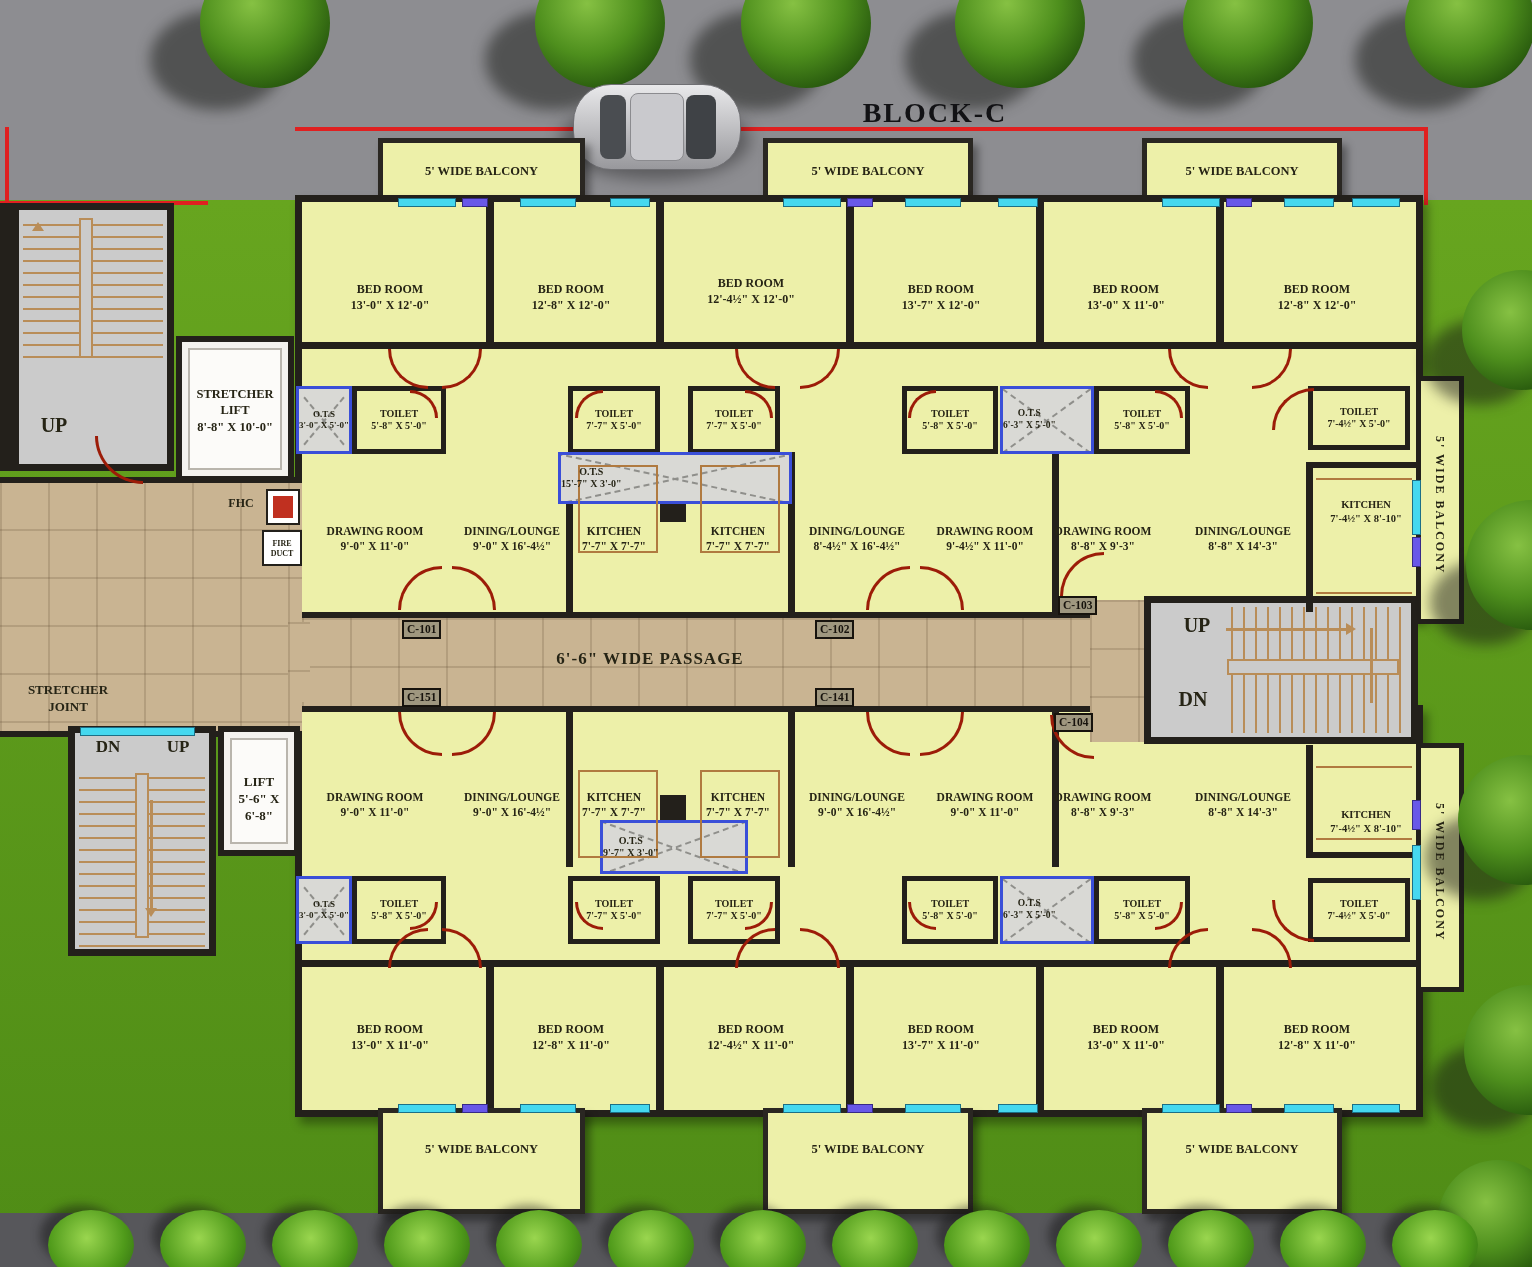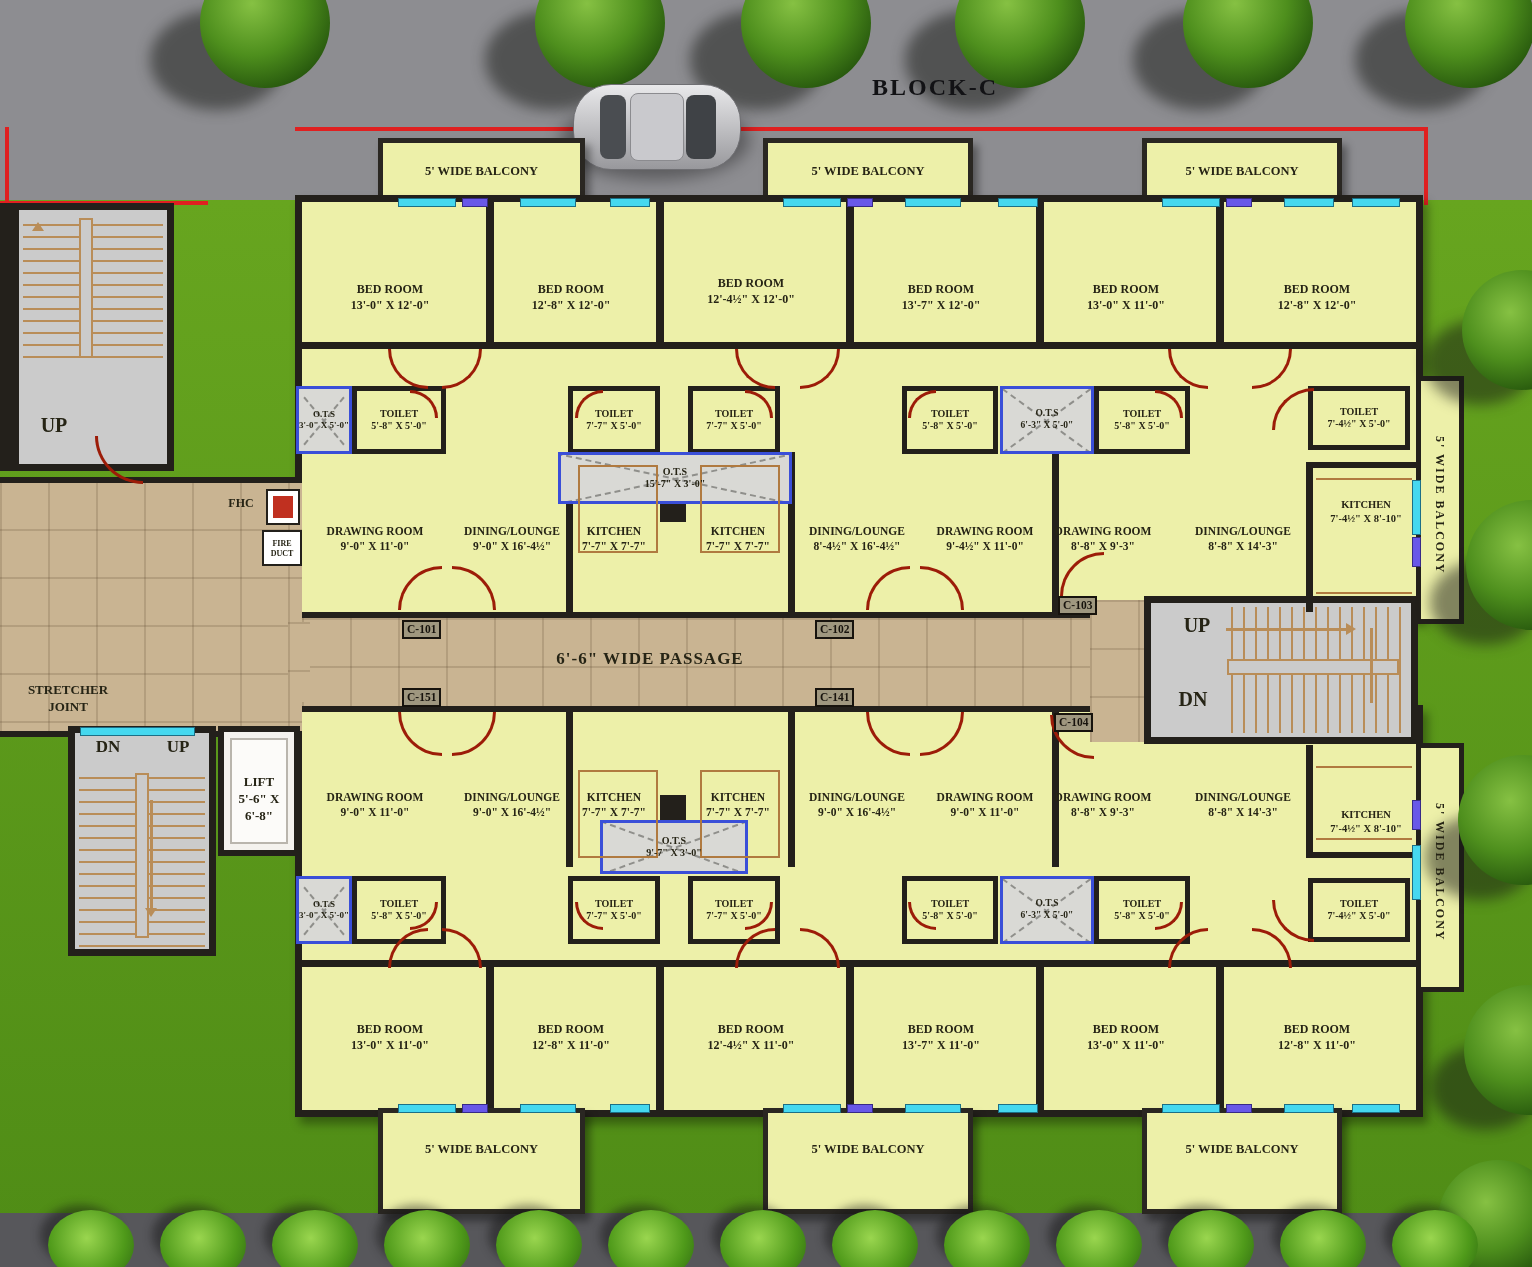--- a/index.html
+++ b/index.html
@@ -16,21 +16,21 @@
   .tile{position:absolute;background-color:#c9b492;
         background-image:repeating-linear-gradient(to right,rgba(90,70,45,.20) 0 2px,transparent 2px 48px),
                          repeating-linear-gradient(to bottom,rgba(90,70,45,.20) 0 2px,transparent 2px 48px)}
   .stair{position:absolute;background:#cbcbcb;border:7px solid #23201b}
   .treads-h{position:absolute;background-image:repeating-linear-gradient(to bottom,transparent 0 10px,#b98d58 10px 12px)}
   .treads-v{position:absolute;background-image:repeating-linear-gradient(to right,transparent 0 10px,#b98d58 10px 12px)}
   .stringer{position:absolute;background:#cbcbcb;border:2px solid #b98d58}
   .liftbox{position:absolute;background:#f4f2ee;border:6px solid #23201b;display:flex;align-items:center;justify-content:center}
   .liftin{position:absolute;inset:6px;border:2px solid #b9b5ad;background:#fcfbf9}
   .tlt{position:absolute;background:#edf0a9;border:5px solid #23201b;display:flex;align-items:center;justify-content:center;text-align:center}
-  .ots{position:absolute;background:#d9d9d5;border:3px solid #3a4fd8;display:flex;align-items:center;justify-content:center;text-align:center;overflow:hidden}
+  .ots{position:absolute;background:#d9d9d5;border:3px solid #3a4fd8;display:flex;align-items:center;justify-content:flex-start;text-align:center;overflow:hidden}
   .dx{position:absolute;left:-12%;top:50%;width:124%;border-top:2px dashed #8f8f8b}
   .rl{font-size:10px;font-weight:bold;line-height:1.25;position:relative;z-index:2}
   .rlab{position:absolute;text-align:center;font-weight:bold;line-height:1.3;z-index:3}
   .rlab .dm{display:block}
   .fs-bed{font-size:12px}
   .fs-liv{font-size:11.5px}
   .unit{position:absolute;background:#9f977f;border:2px solid #17130d;font-size:11.5px;font-weight:bold;
         padding:0 3px;line-height:15px;color:#17130d;z-index:4}
   .arc-tl,.arc-tr,.arc-bl,.arc-br{position:absolute;z-index:3}
   .arc-tl{border-top:3px solid #9c1c08;border-left:3px solid #9c1c08;border-top-left-radius:100%}
@@ -75,21 +75,21 @@
   <div class="tshadow" style="left:1355px;top:10px;width:135px;height:100px"></div>
   <div class="tree" style="left:1405px;top:-42px;width:130px;height:130px"></div>
 
   <div class="abs" style="left:560px;top:100px;width:190px;height:80px;border-radius:50%;background:rgba(0,0,0,.35);filter:blur(8px)"></div>
   <div class="abs" style="left:573px;top:84px;width:168px;height:86px;border-radius:38px;background:linear-gradient(to bottom,#e9e9eb,#98989c);border:1px solid #6f6f73">
     <div class="abs" style="left:26px;top:10px;width:26px;height:64px;background:#4a4d51;border-radius:8px"></div>
     <div class="abs" style="left:112px;top:10px;width:30px;height:64px;background:#3f4246;border-radius:8px"></div>
     <div class="abs" style="left:56px;top:8px;width:54px;height:68px;background:#c9c9cd;border:1px solid #8b8b8f;border-radius:8px"></div>
   </div>
 
-  <div class="rlab" style="left:800px;top:72px;width:270px;font-size:24px;letter-spacing:2px;color:#121215">BLOCK-C</div>
+  <div class="rlab" style="left:800px;top:95px;width:270px;font-size:28px;letter-spacing:2px;color:#121215">BLOCK-C</div>
 
   <div class="balc" style="left:378px;top:138px;width:207px;height:64px">
     <div class="rlab" style="left:0;top:20px;width:100%;font-size:12.5px">5' WIDE BALCONY</div>
   </div>
   <div class="balc" style="left:763px;top:138px;width:210px;height:64px">
     <div class="rlab" style="left:0;top:20px;width:100%;font-size:12.5px">5' WIDE BALCONY</div>
   </div>
   <div class="balc" style="left:1142px;top:138px;width:200px;height:64px">
     <div class="rlab" style="left:0;top:20px;width:100%;font-size:12.5px">5' WIDE BALCONY</div>
   </div>
@@ -112,20 +112,27 @@
   <div class="tile" style="left:1090px;top:600px;width:62px;height:142px"></div>
 
   <div class="wall" style="left:0;top:203px;width:14px;height:268px"></div>
   <div class="stair" style="left:12px;top:203px;width:162px;height:268px">
     <div class="treads-h" style="left:4px;top:4px;width:140px;height:150px"></div>
     <div class="stringer" style="left:60px;top:8px;width:14px;height:140px"></div>
   </div>
   <div class="ahead" style="left:32px;top:222px;border-left:6px solid transparent;border-right:6px solid transparent;border-bottom:9px solid #b98d58"></div>
   <div class="rlab" style="left:24px;top:412px;width:60px;font-size:20px">UP</div>
 
+  <div class="liftbox" style="left:176px;top:336px;width:118px;height:146px">
+    <div class="liftin"></div>
+    <div class="rlab" style="left:0;top:44px;width:100%;font-size:12.5px">
+      <span>STRETCHER LIFT</span>
+      <span class="dm">8'-8" X 10'-0"</span>
+    </div>
+  </div>
 
   <div class="rlab" style="left:220px;top:496px;width:42px;font-size:12px">FHC</div>
   <div class="abs" style="left:266px;top:489px;width:34px;height:36px;background:#fff;border:2px solid #23201b">
     <div class="abs" style="left:5px;top:5px;width:20px;height:22px;background:#c03020"></div>
   </div>
   <div class="abs" style="left:262px;top:530px;width:40px;height:36px;background:#fff;border:2px solid #23201b">
     <div class="rlab" style="left:0;top:7px;width:100%;font-size:8px">FIRE DUCT</div>
   </div>
 
   <div class="rlab" style="left:8px;top:682px;width:120px;font-size:13px">STRETCHER JOINT</div>

